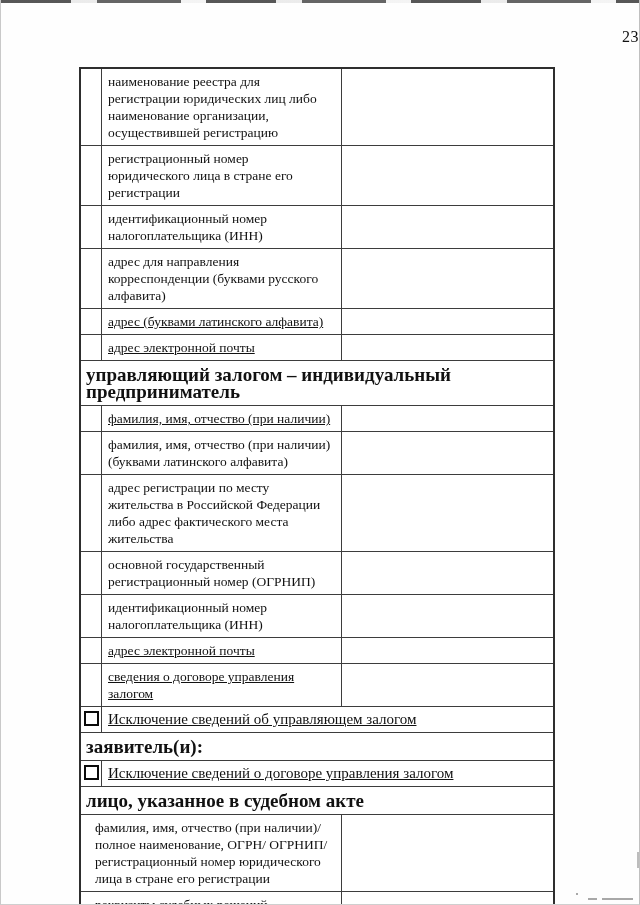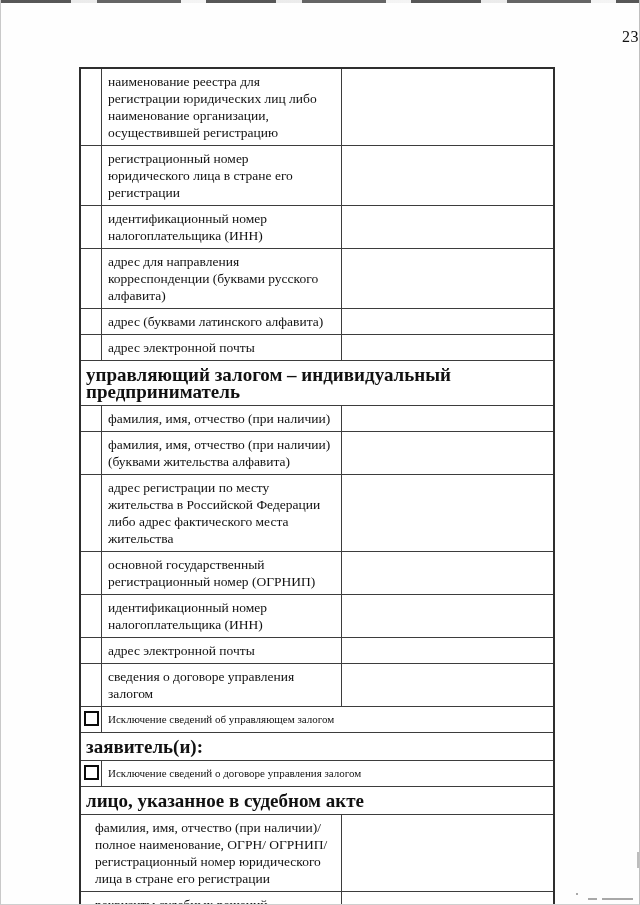--- a/index.html
+++ b/index.html
@@ -81,21 +81,21 @@
   }
   .row.fullfield .cell.label { padding-left: 14px; }
 
   .row.header-row .cell.header {
     flex: 1 1 auto;
     padding: 5px 6px 5px 5px;
     font-size: 19px;
     line-height: 17px;
     font-weight: bold;
   }
-  .row.min1 { min-height: 25px; }
+  .row.min1 { min-height: 25px; text-decoration: underline; }
   .row.min2 { min-height: 41px; }
   .row.min3 { min-height: 57px; }
   .row.minh { min-height: 27px; }
 
   .row.checkbox-row .cell.cbcell {
     width: 21px;
     flex: 0 0 21px;
     border-right: 1px solid #3d3d3d;
     padding-top: 4px;
   }
@@ -103,21 +103,21 @@
     display: block;
     width: 11px;
     height: 11px;
     border: 2.5px solid #0a0a0a;
     margin-left: 3px;
     background: #fff;
   }
   .row.checkbox-row .cell.cbtext {
     flex: 1 1 auto;
     padding: 4px 8px 4px 6px;
-    font-size: 11px;
+    font-size: 15px;
     line-height: 17px;
   }
 </style>
 </head>
 <body>
 
 <div class="page">
   <div class="scan-topline"></div>
 
   <div class="page-number">23</div>
@@ -159,21 +159,21 @@
       <div class="cell header">управляющий залогом – индивидуальный предприниматель</div>
     </div>
 
     <div class="row min1">
       <div class="cell indent"></div>
       <div class="cell label">фамилия, имя, отчество (при наличии)</div>
       <div class="cell value"></div>
     </div>
     <div class="row min2">
       <div class="cell indent"></div>
-      <div class="cell label">фамилия, имя, отчество (при наличии) (буквами жительства алфавита)</div>
+      <div class="cell label">фамилия, имя, отчество (при наличии) (буквами латинского алфавита)</div>
       <div class="cell value"></div>
     </div>
     <div class="row min3">
       <div class="cell indent"></div>
       <div class="cell label">адрес регистрации по месту жительства в Российской Федерации либо адрес фактического места жительства</div>
       <div class="cell value"></div>
     </div>
     <div class="row min2">
       <div class="cell indent"></div>
       <div class="cell label">основной государственный регистрационный номер (ОГРНИП)</div>

